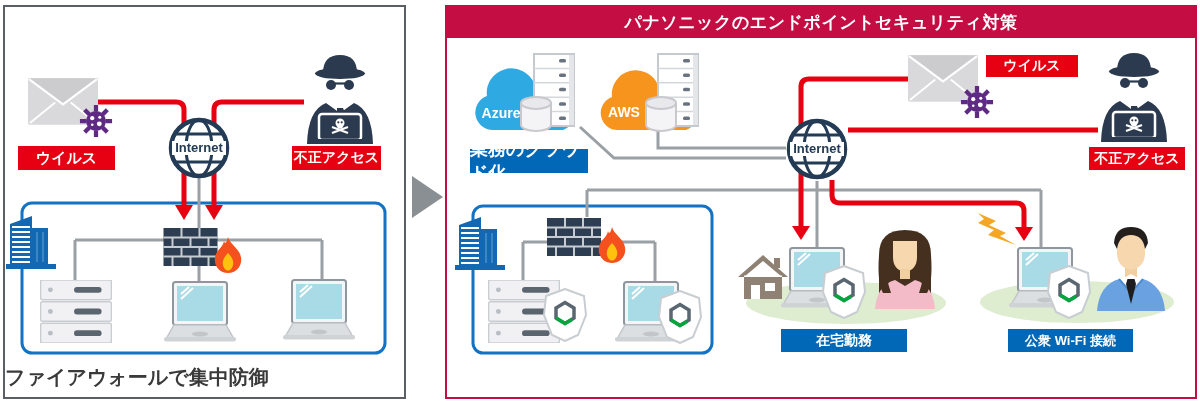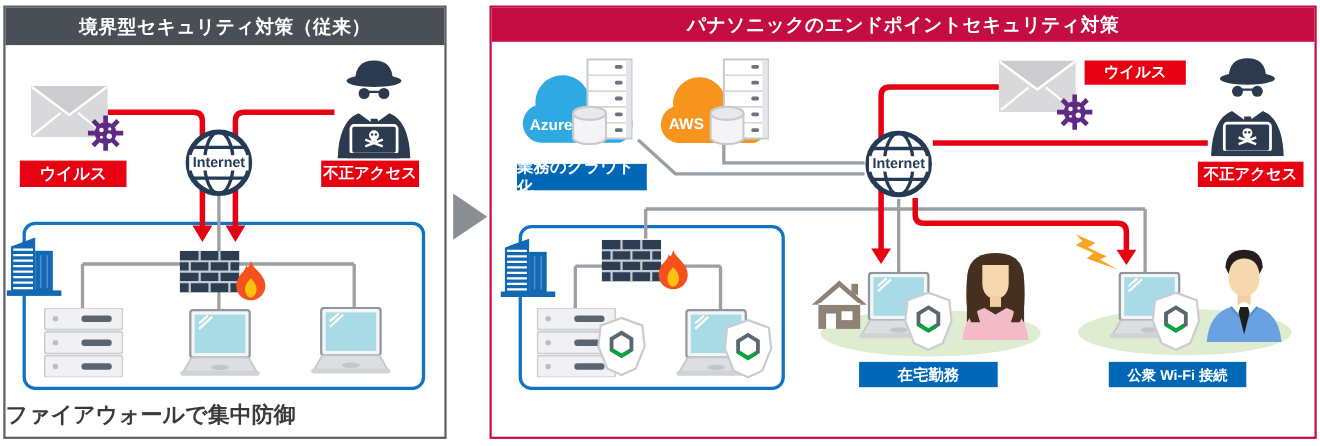--- a/index.html
+++ b/index.html
@@ -21,23 +21,20 @@
   .lbl-blue{background:#0068b7;}
   svg.overlay{position:absolute;left:0;top:0;z-index:4;pointer-events:none;}
   .svg-text{font-family:"Liberation Sans",sans-serif;font-weight:bold;}
 </style>
 </head>
 <body>
 
 <div class="stage">
 
   <div class="panel panel-left">
-    <div class="panel-header gray">
-      <span>境界型セキュリティ対策（従来）</span>
-    </div>
     <div class="caption dark">ファイアウォールで集中防御</div>
   </div>
 
   <div class="panel panel-right">
     <div class="panel-header red">
       <span>パナソニックのエンドポイントセキュリティ対策</span>
     </div>
   </div>
 
   <svg class="overlay" width="1200" height="405" viewBox="0 0 1200 405">
@@ -247,19 +244,19 @@
     <use href="#sym-laptop" x="1005" y="247" width="80" height="62"></use>
     <use href="#sym-badge" x="1046" y="265" width="46" height="54"></use>
     <use href="#sym-man" x="1091" y="223" width="80" height="88"></use>
 
     <polygon points="412,176 443,197 412,218" fill="#8a8f93"></polygon>
   </svg>
 
   <div class="lbl lbl-red" style="left:18px;top:146px;width:97px;height:24px;font-size:15px;">ウイルス</div>
   <div class="lbl lbl-red" style="left:292px;top:146px;width:89px;height:24px;font-size:14px;">不正アクセス</div>
 
-  <div class="lbl lbl-blue" style="left:470px;top:149px;width:118px;height:24px;font-size:15px;font-family:Liberation Serif, serif;">業務のクラウド化</div>
+  <div class="lbl lbl-blue" style="left:470px;top:149px;width:118px;height:24px;font-size:18px;font-family:Liberation Serif, serif;">業務のクラウド化</div>
   <div class="lbl lbl-red" style="left:986px;top:55px;width:92px;height:22px;font-size:14px;">ウイルス</div>
   <div class="lbl lbl-red" style="left:1089px;top:147px;width:96px;height:23px;font-size:14px;">不正アクセス</div>
   <div class="lbl lbl-blue" style="left:781px;top:329px;width:126px;height:23px;font-size:14px;">在宅勤務</div>
   <div class="lbl lbl-blue" style="left:1008px;top:329px;width:125px;height:23px;font-size:13px;">公衆 Wi-Fi 接続</div>
 
 </div>
 
 </body></html>

